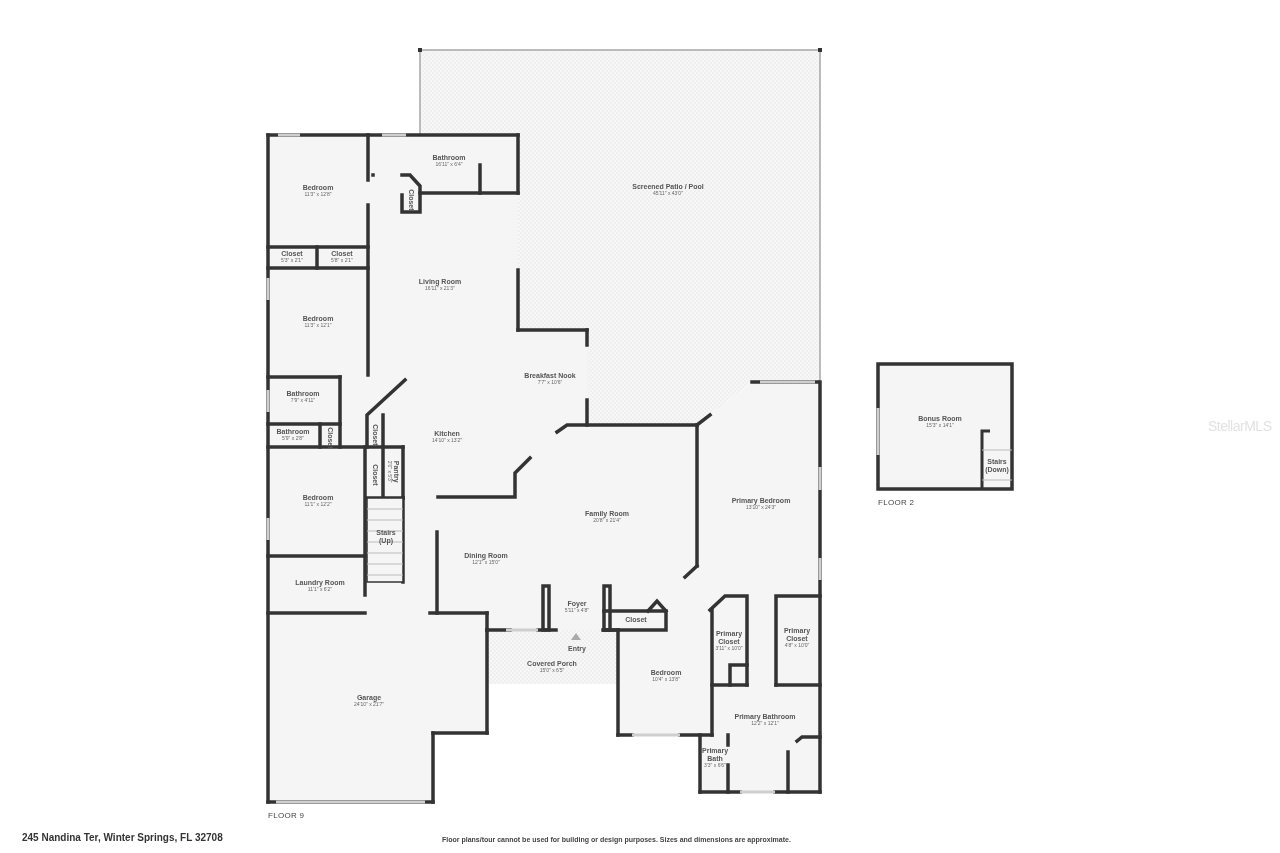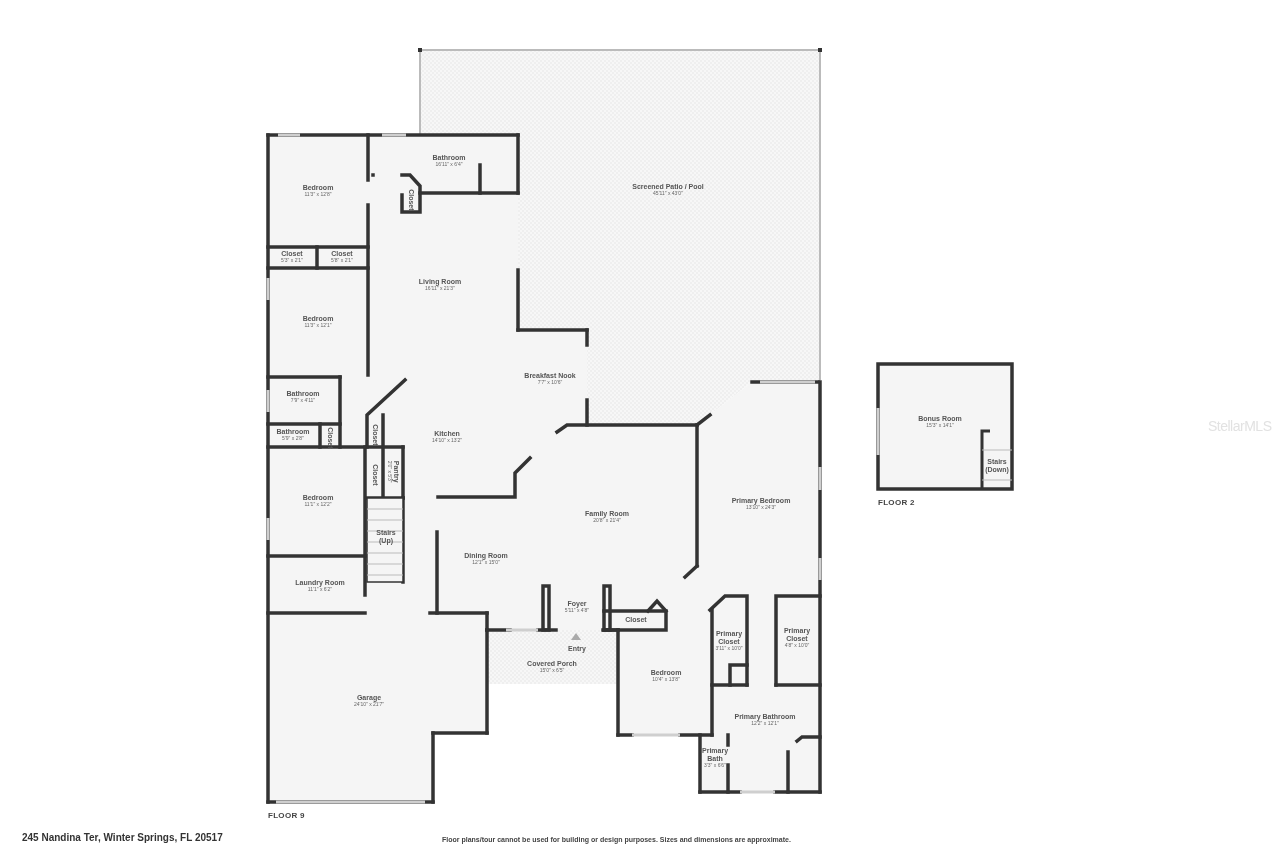--- a/index.html
+++ b/index.html
@@ -2,21 +2,21 @@
 <html><head>
 <meta charset="utf-8">
 <style>
   html, body { margin:0; padding:0; background:#ffffff; }
   body { width:1280px; height:853px; position:relative; overflow:hidden; font-family:"Liberation Sans", sans-serif; }
   #plan { position:absolute; left:0; top:0; }
   .lbl { position:absolute; transform:translate(-50%,-50%); text-align:center; white-space:nowrap; color:#555; line-height:1.15; }
   .lbl .n { font-size:7px; font-weight:bold; color:#555; display:block; }
   .lbl .d { font-size:5px; color:#666; display:block; }
   .rot .inner { transform:rotate(90deg); display:inline-block; }
-  .floor-label { position:absolute; font-size:8px; font-weight:bold; color:#444; letter-spacing:0.3px; }
+  .floor-label { position:absolute; font-size:8px; font-weight:normal; color:#444; letter-spacing:0.3px; }
   .address { position:absolute; left:22px; top:832px; font-size:10px; font-weight:bold; color:#333; }
   .disclaimer { position:absolute; left:442px; top:836px; font-size:7px; font-weight:bold; color:#444; }
   .watermark { position:absolute; left:1208px; top:418px; font-size:14px; font-weight:normal; color:#e2e2e2; letter-spacing:-0.5px; }
 </style>
 </head>
 <body>
 
 <svg id="plan" width="1280" height="853" viewBox="0 0 1280 853">
   <defs>
     <pattern id="dots" width="4" height="4" patternUnits="userSpaceOnUse">
@@ -286,14 +286,14 @@
     <span class="d">15'3" x 14'1"</span>
   </div>
 <div class="lbl" style="left:997px;top:466px;width:28px;white-space:normal">
     <span class="n">Stairs (Down)</span>
   </div>
 
 <div class="floor-label" style="left:268px;top:811px">FLOOR 9</div>
 <div class="floor-label" style="left:878px;top:498px">FLOOR 2</div>
 
 <div class="watermark">StellarMLS</div>
-<div class="address">245 Nandina Ter, Winter Springs, FL 20517</div>
+<div class="address">245 Nandina Ter, Winter Springs, FL 32708</div>
 <div class="disclaimer">Floor plans/tour cannot be used for building or design purposes. Sizes and dimensions are approximate.</div>
 
 </body></html>

